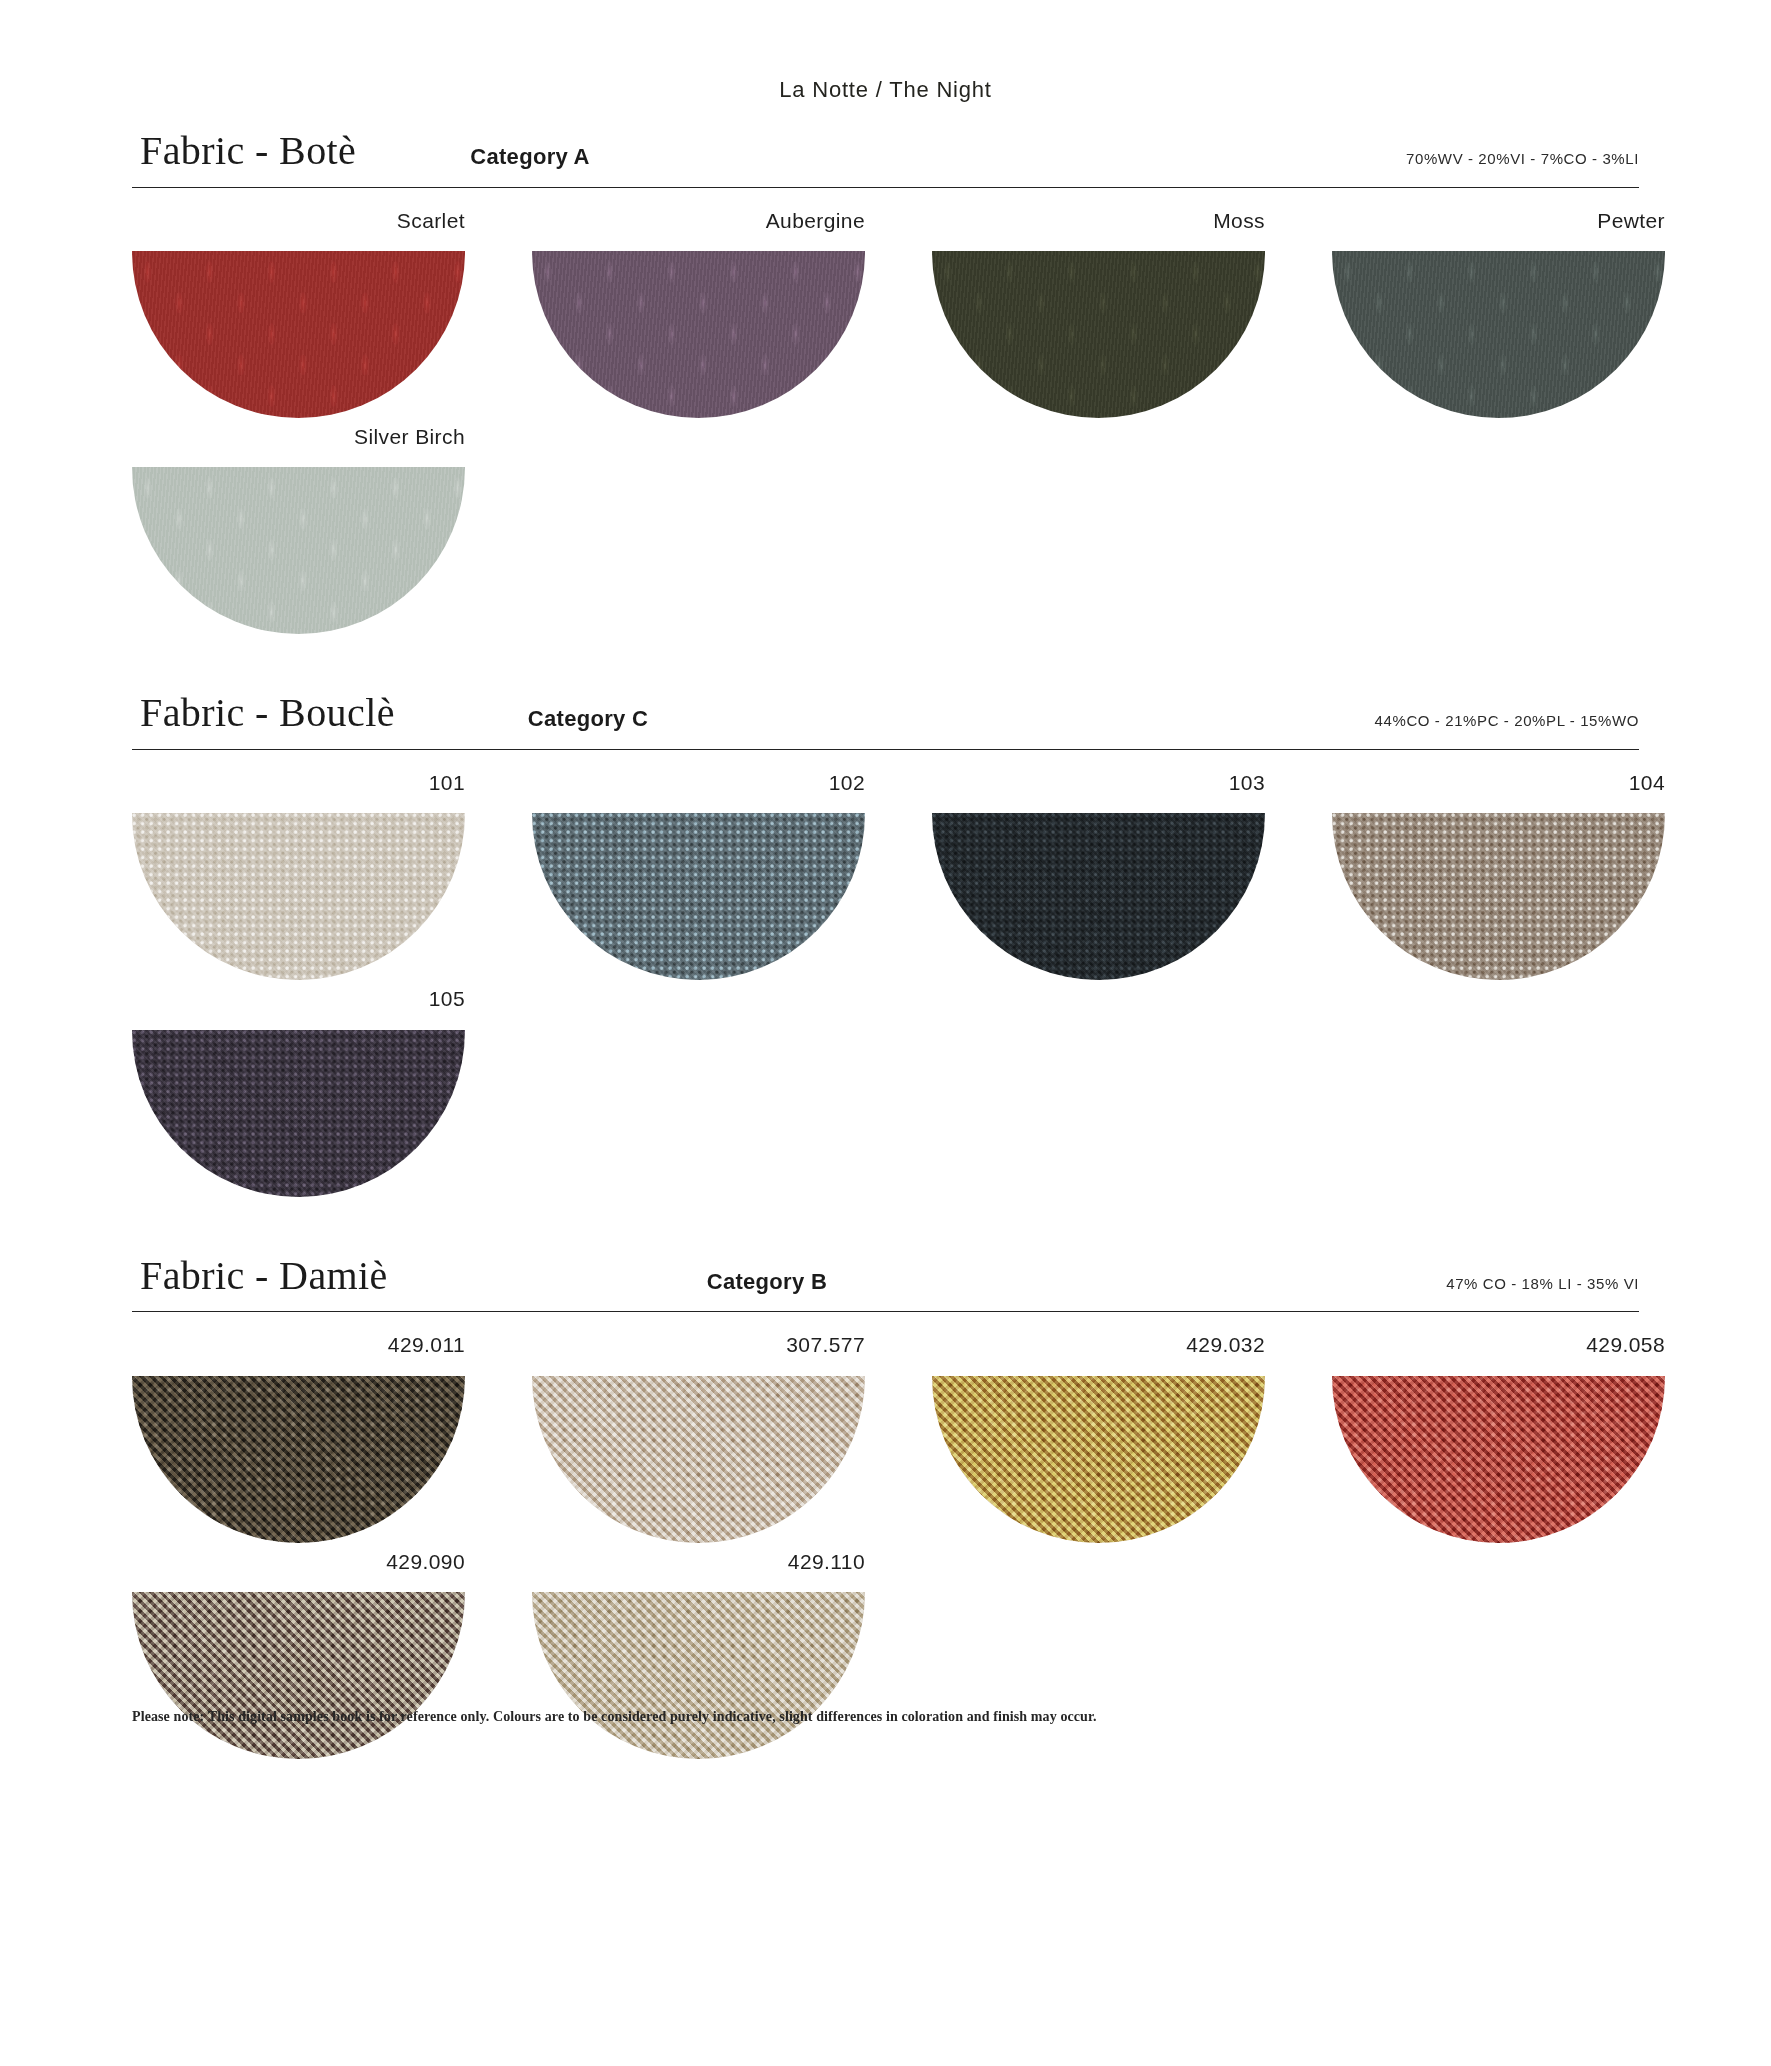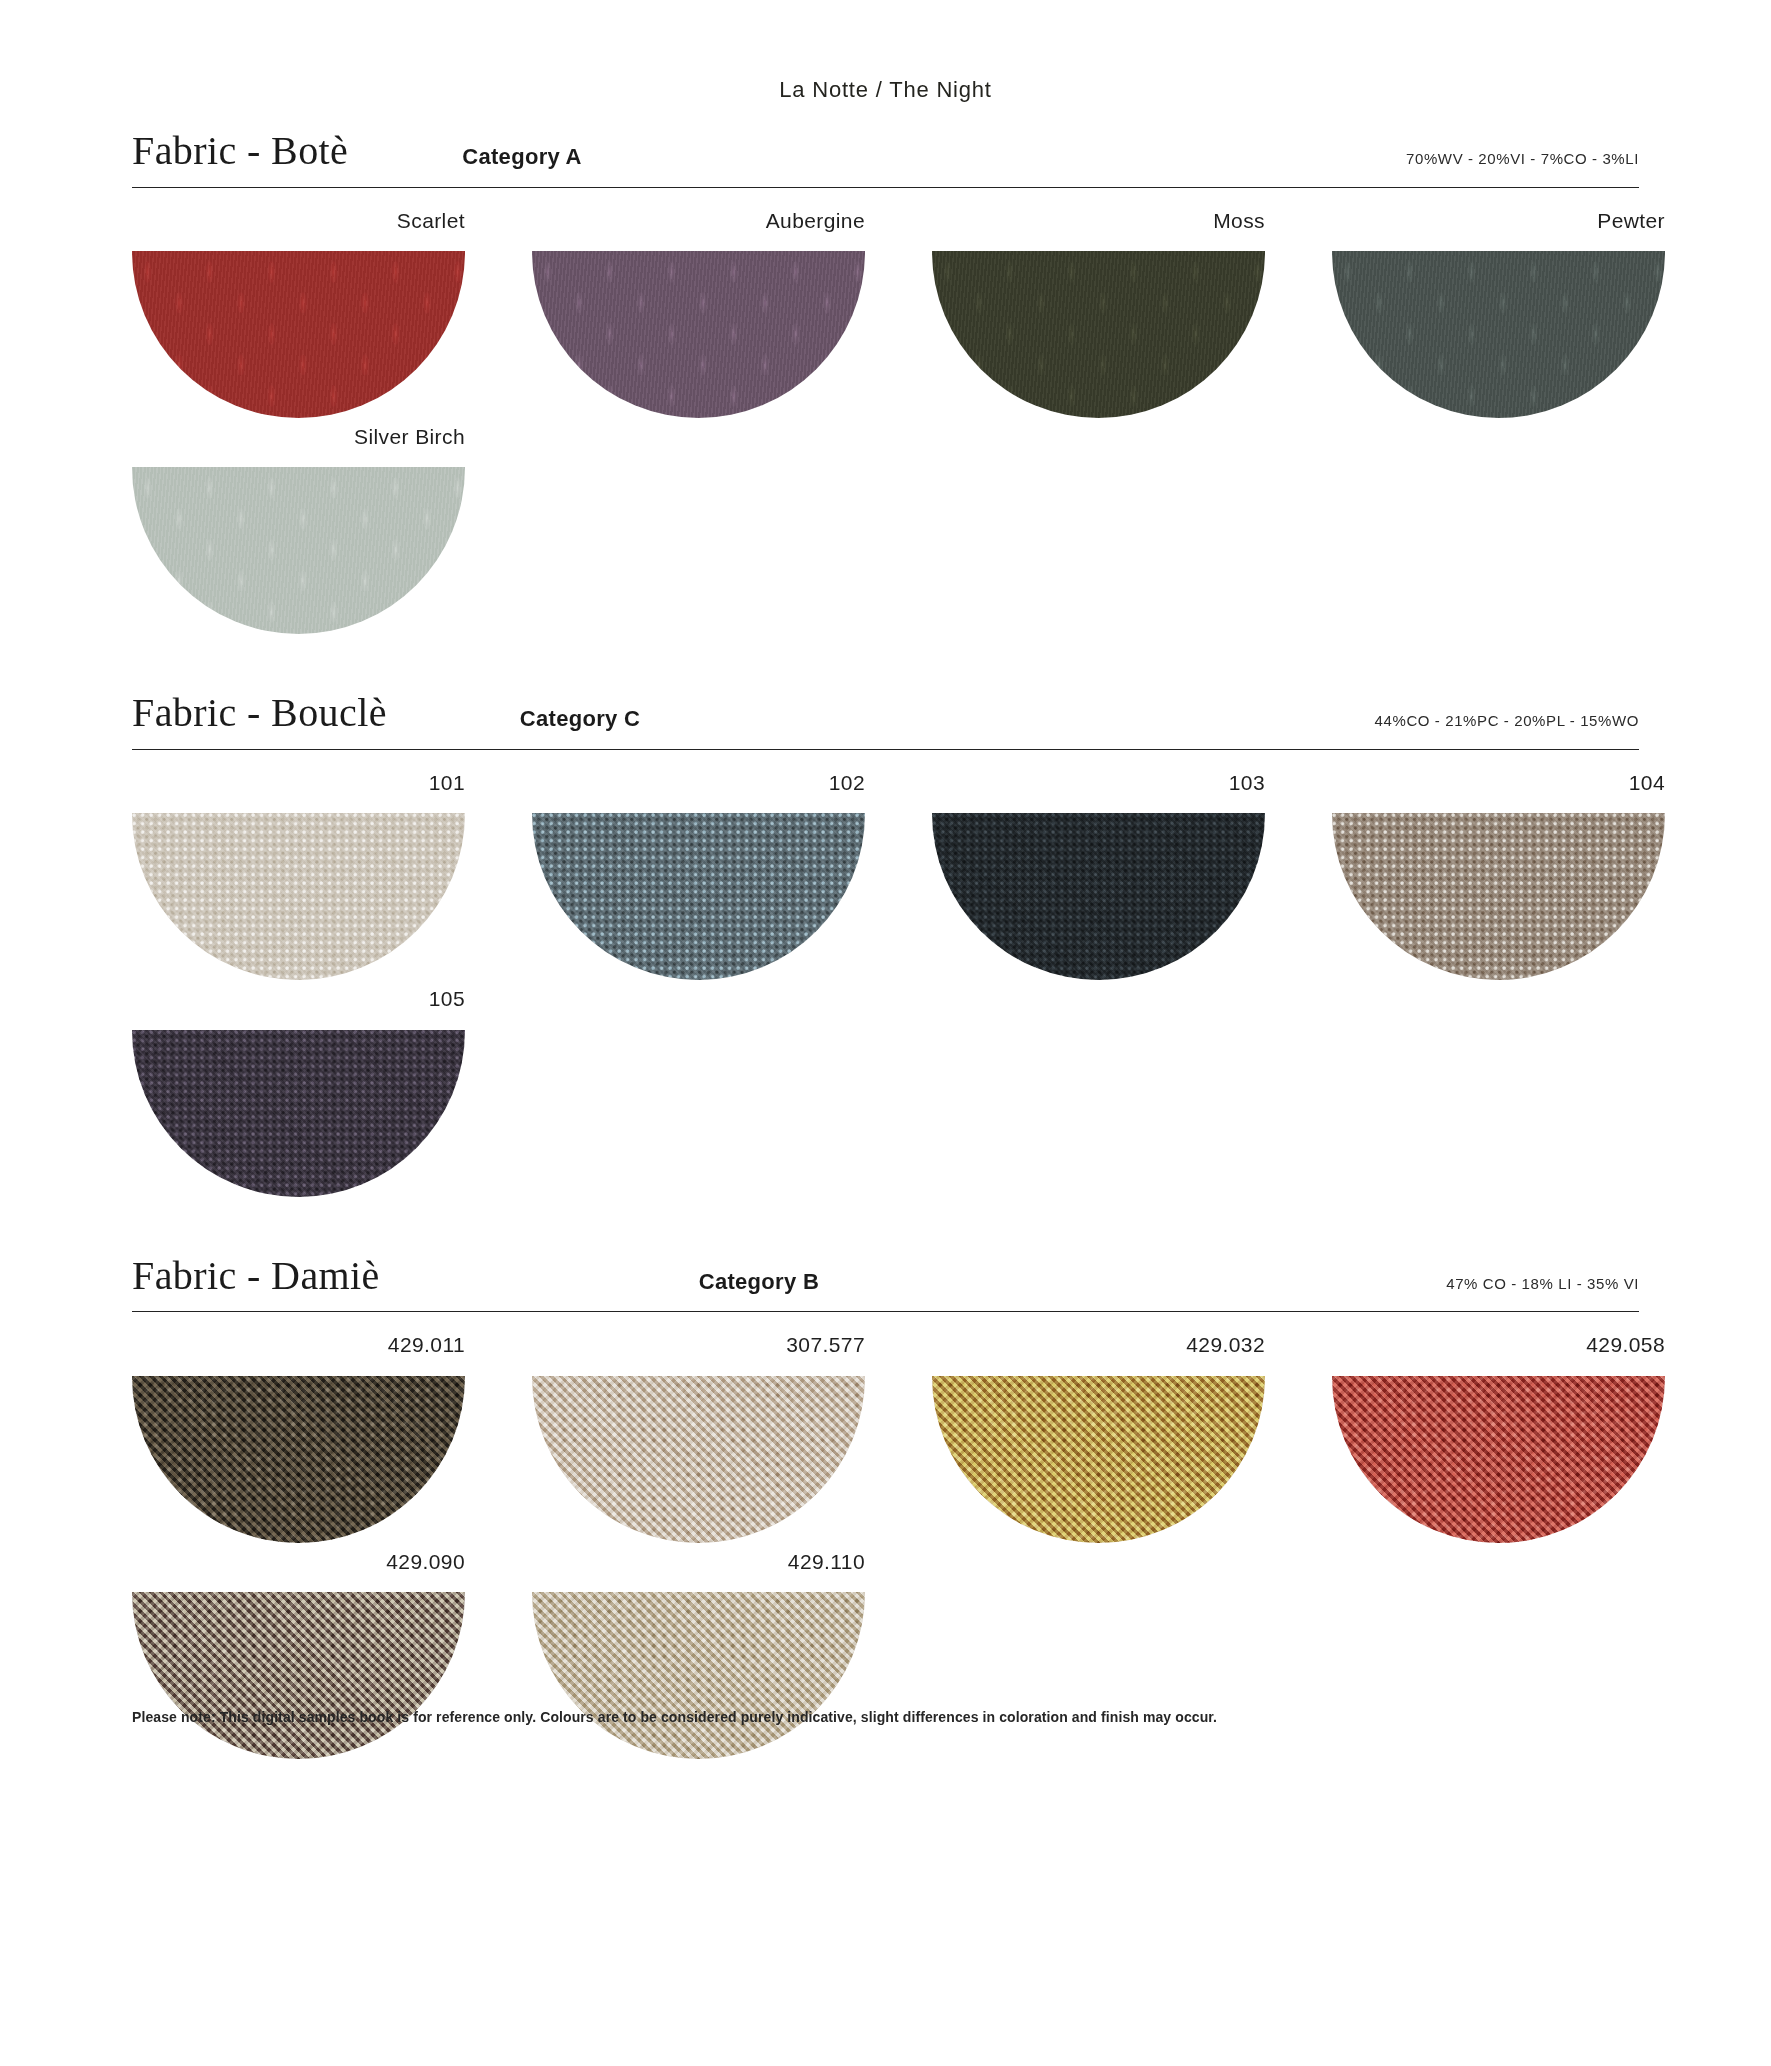--- a/index.html
+++ b/index.html
@@ -45,20 +45,21 @@
     position: relative;
   }
   .section-name {
     font-family: "Liberation Serif", serif;
     font-size: 40px;
     font-weight: 400;
     letter-spacing: 0.4px;
     color: #1b1b1b;
     white-space: nowrap;
     line-height: 1;
+    margin-left: 8px;
   }
   .section-category {
     font-size: 22px;
     font-weight: 700;
     letter-spacing: 0.3px;
     color: #1b1b1b;
     white-space: nowrap;
     line-height: 1;
   }
   .section-composition {
@@ -149,20 +150,21 @@
       radial-gradient(circle at 8.5px 8.5px, rgba(0,0,0,.5) 0 1.4px, rgba(0,0,0,0) 2.8px);
     background-size: 11.3px 11.3px;
   }
 
   
   .page-footer {
     position: absolute;
     left: 132px;
     right: 132px;
     bottom: 55px;
+    font-family: Liberation Serif, serif;
   }
   .footer-note {
     font-size: 14px;
     font-weight: 700;
     letter-spacing: 0.1px;
     color: #262626;
   }
 
   .spacer-lg { height: 52px; }
 </style>

